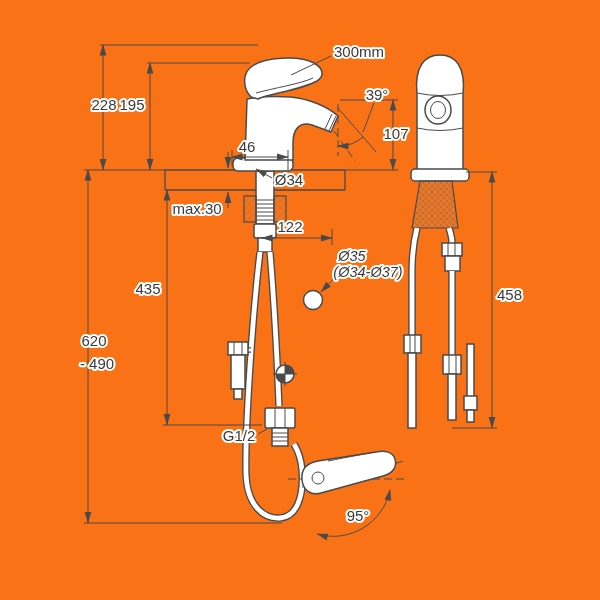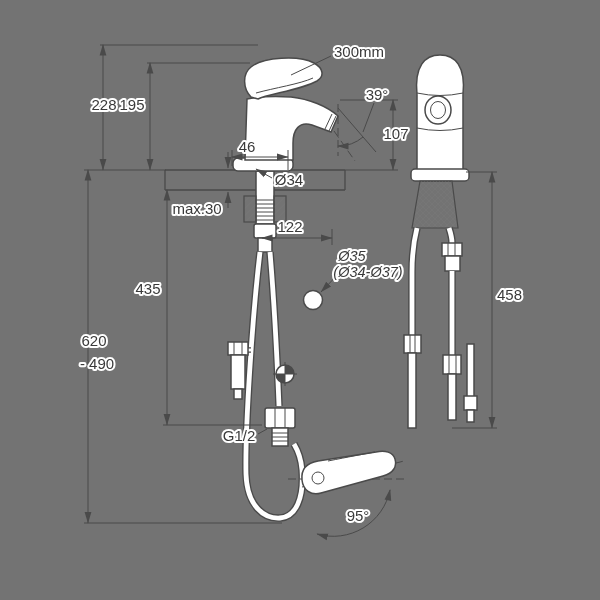--- a/index.html
+++ b/index.html
@@ -1,18 +1,18 @@
 <!DOCTYPE html>
 <html style="--ink: #4a4a4a;"><head>
 <meta charset="utf-8">
 <style>
   :root { --ink: #4a4a4a; }
   html,body { margin:0; padding:0; background:#fff; }
   .stage {
-    width:600px; height:600px; background:#737373; position:relative; overflow:hidden;
+    width:600px; height:600px; background:#f97316; position:relative; overflow:hidden;
     font-family:"Liberation Sans", sans-serif;
   }
   svg text {
     font-family:"Liberation Sans", sans-serif;
     font-size:15px; fill:#3a3a3a;
     stroke:#fff; stroke-width:4px; paint-order:stroke; stroke-linejoin:round;
   }
   svg text.ti { font-style:italic; font-size:14.5px; }
   .thin  { stroke:var(--ink); stroke-width:1; fill:none; }
   .med   { stroke:var(--ink); stroke-width:1.3; fill:none; }

